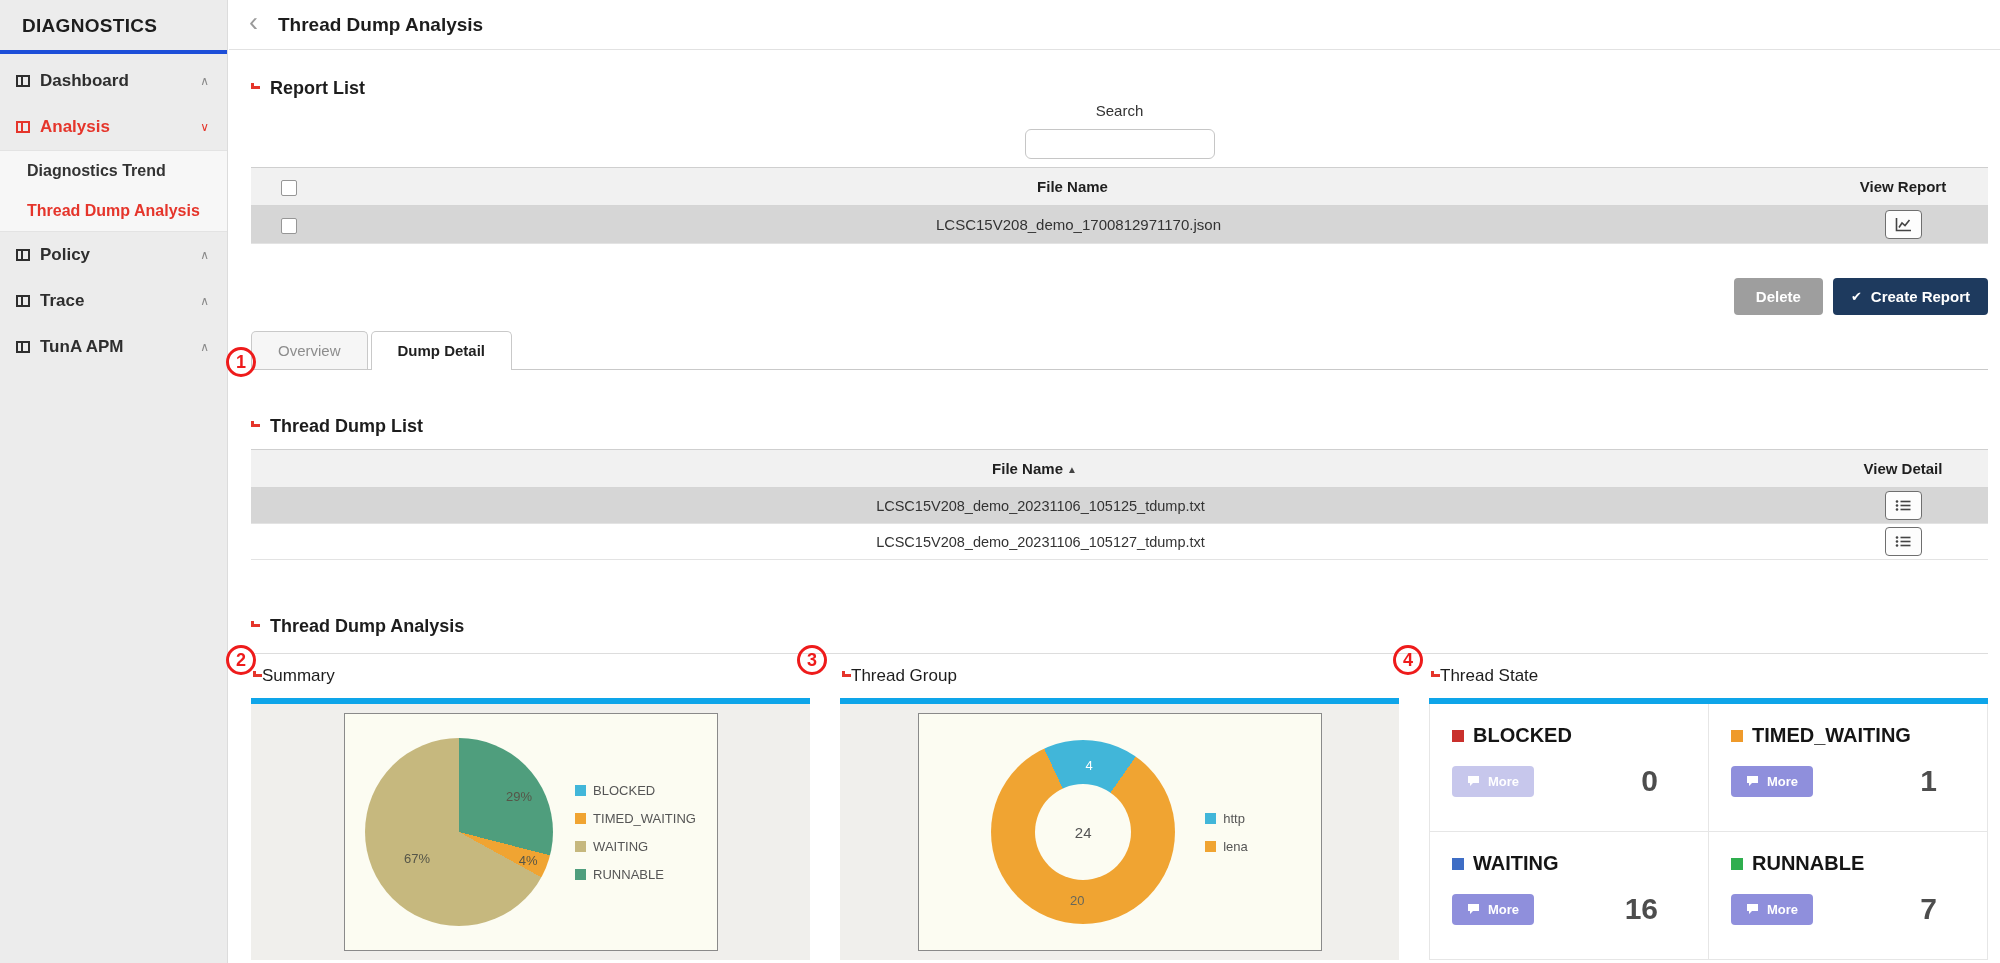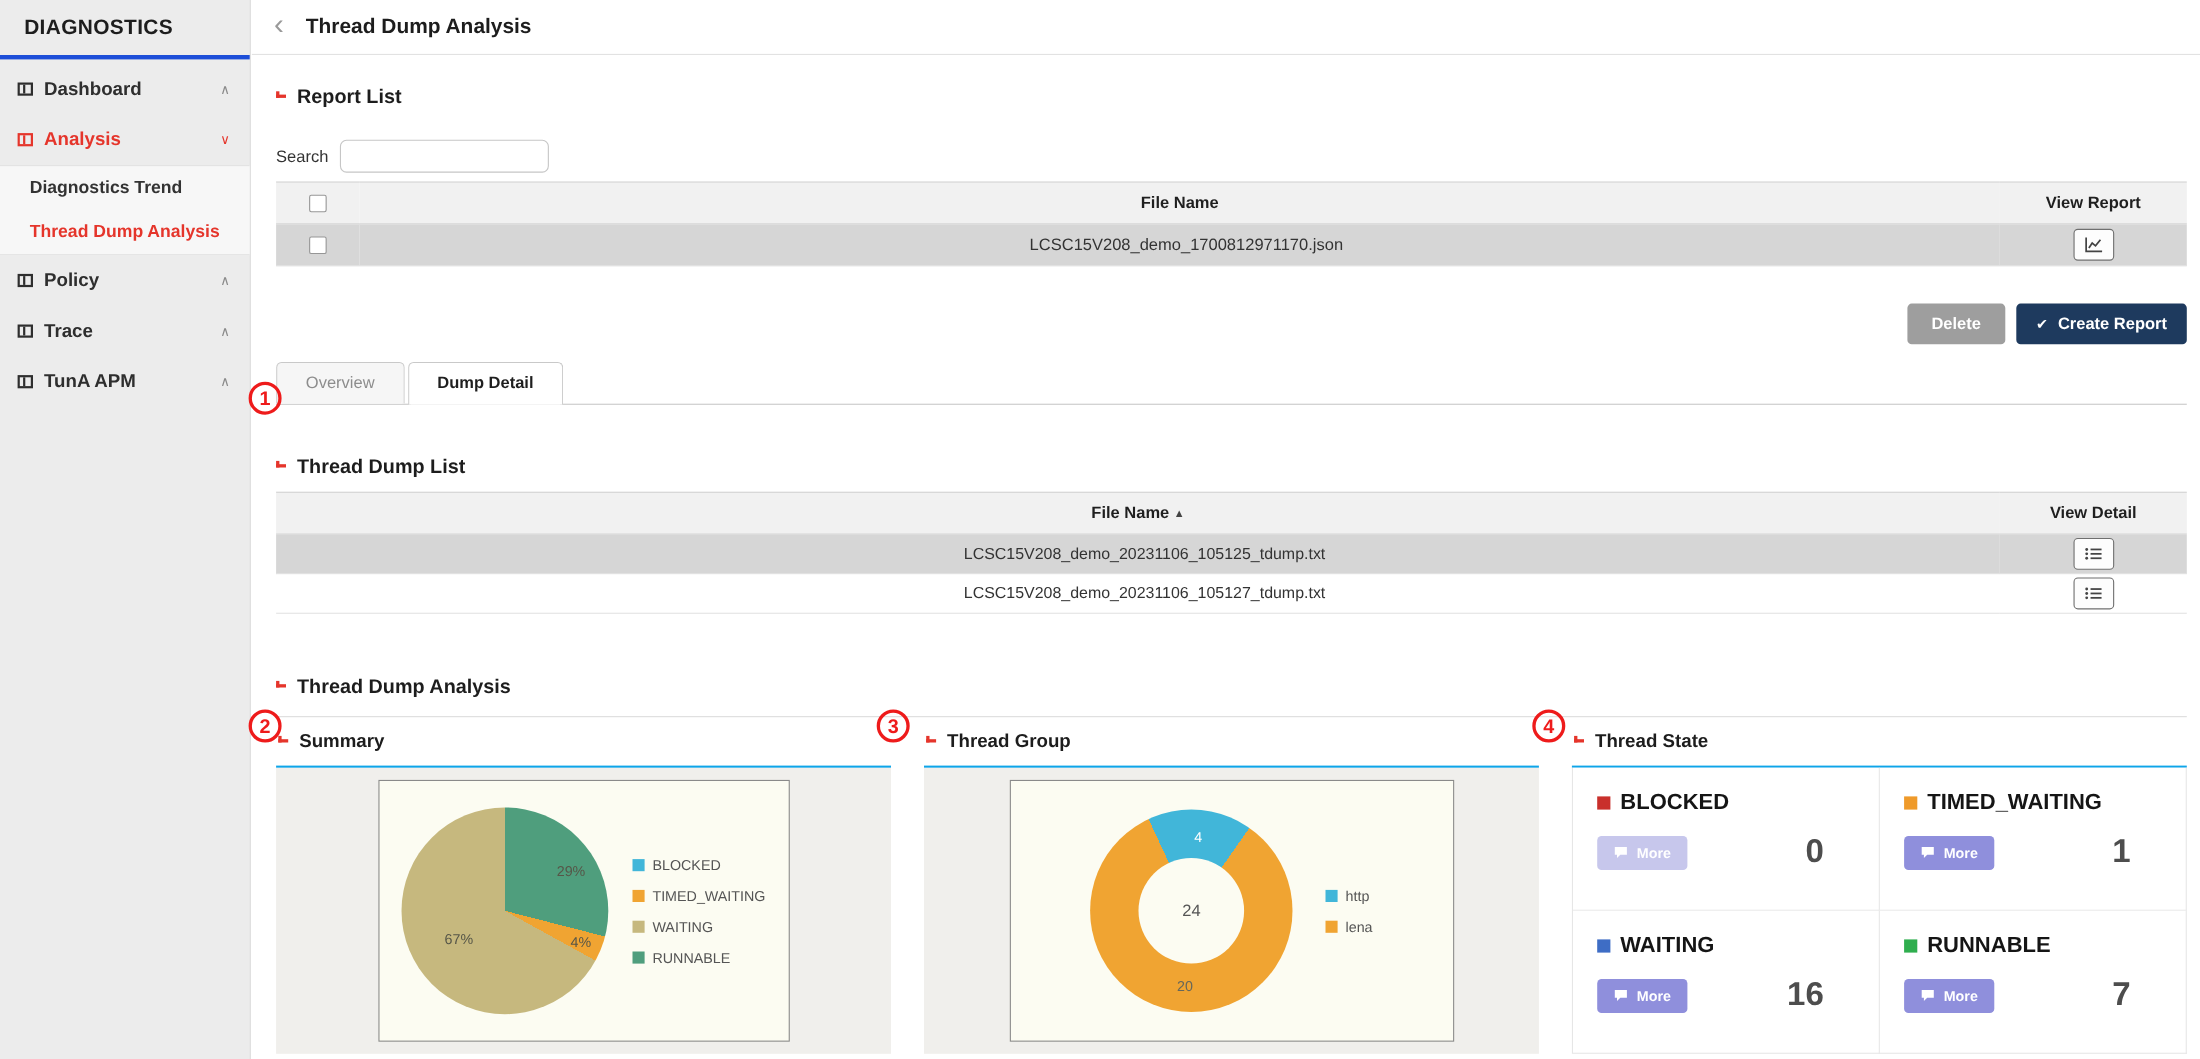--- a/index.html
+++ b/index.html
@@ -48,21 +48,21 @@
 
   .sec-title { display:flex; align-items:center; gap:10px; font-size:18px; font-weight:700; color:#1d1d1d; }
   .red-corner {
     width:9px; height:6px; display:inline-block; margin-top:-5px;
     border-left:3px solid #e5352b; border-bottom:3px solid #e5352b;
   }
   .t-report { margin-top:28px; }
   .t-dumplist { margin-top:46px; }
   .t-analysis { margin-top:56px; }
 
-  .search-row { display:flex; justify-content:flex-start; align-items:center; gap:10px; margin:28px 0 8px; }
+  .search-row { display:flex; justify-content:center; align-items:center; gap:10px; margin:3px 0 8px;flex-direction:column; }
   .search-label { font-size:15px; color:#333; }
   .search-input {
     width:190px; height:30px; border:1px solid #c6c6c6; border-radius:6px;
     padding:0 10px; font-size:14px; outline:none; background:#fff; font-family:inherit;
   }
 
   table.grid { width:100%; border-collapse:collapse; border-top:1px solid #cfcfcf; border-bottom:1px solid #cfcfcf; }
   .grid th { background:#f1f1f1; height:38px; font-size:15px; color:#1f1f1f; font-weight:700; border-bottom:1px solid #d5d5d5; }
   .grid td { height:38px; font-size:15px; color:#333; border-bottom:1px solid #e3e3e3; background:#fff; }
   .dump-table td { height:36px; font-size:14.5px; }
@@ -97,22 +97,22 @@
   }
   .tab.active { background:#fff; color:#1f1f1f; font-weight:700; margin-bottom:-1px; padding-bottom:11px; }
 
   .grid-wrap-report { margin-top:6px; }
   .grid-wrap-dump { margin-top:12px; }
 
   
   .panels { display:flex; gap:30px; margin-top:16px; border-top:1px solid #ddd; height:307px; }
   .panel { flex:1 1 0; min-width:0; display:flex; flex-direction:column; }
   .panel-header {
-    display:flex; align-items:center; gap:10px; padding:12px 2px;
-    font-size:17px; font-weight:700; color:#1d1d1d; border-bottom:2px solid #0ea5e9;
+    display:flex; align-items:center; gap:0; padding:12px 2px;
+    font-size:17px; font-weight:400; color:#1d1d1d; border-bottom:6px solid #0ea5e9;
   }
   .panel-body { flex:1; background:#f0efec; display:flex; align-items:center; justify-content:center; }
   .panel-body.white { background:#fff; display:block; }
 
   .chart-box {
     background:#fcfcf2; border:1px solid #8a8a8a;
     display:flex; align-items:center; justify-content:center;
   }
   .summary-box { width:374px; height:238px; gap:22px; }
   .group-box { width:404px; height:238px; gap:30px; }

